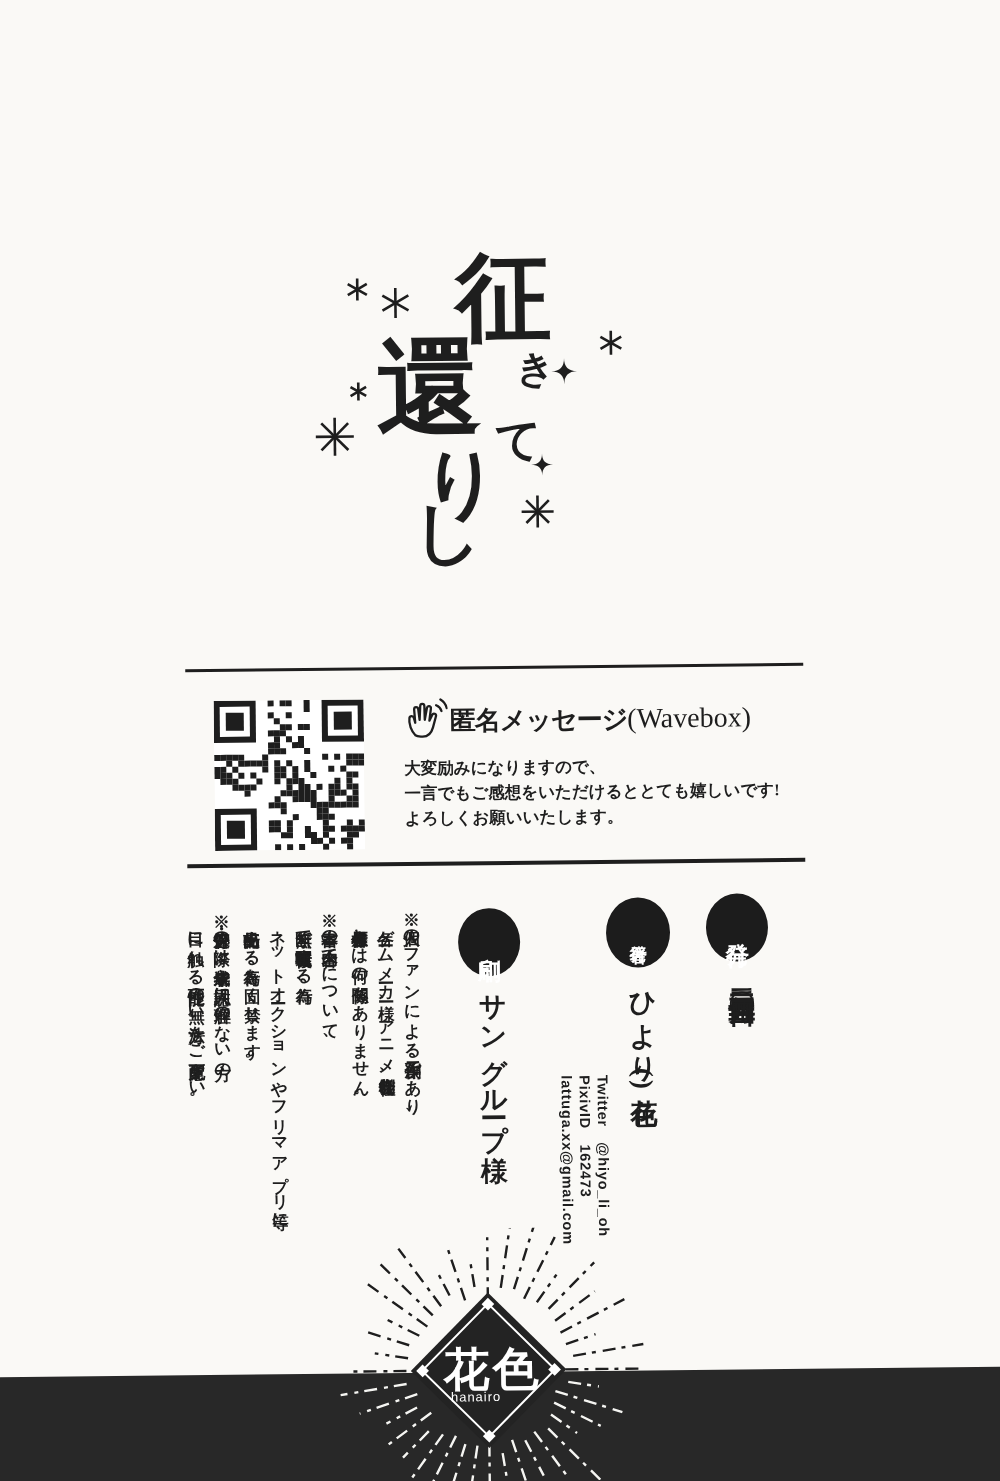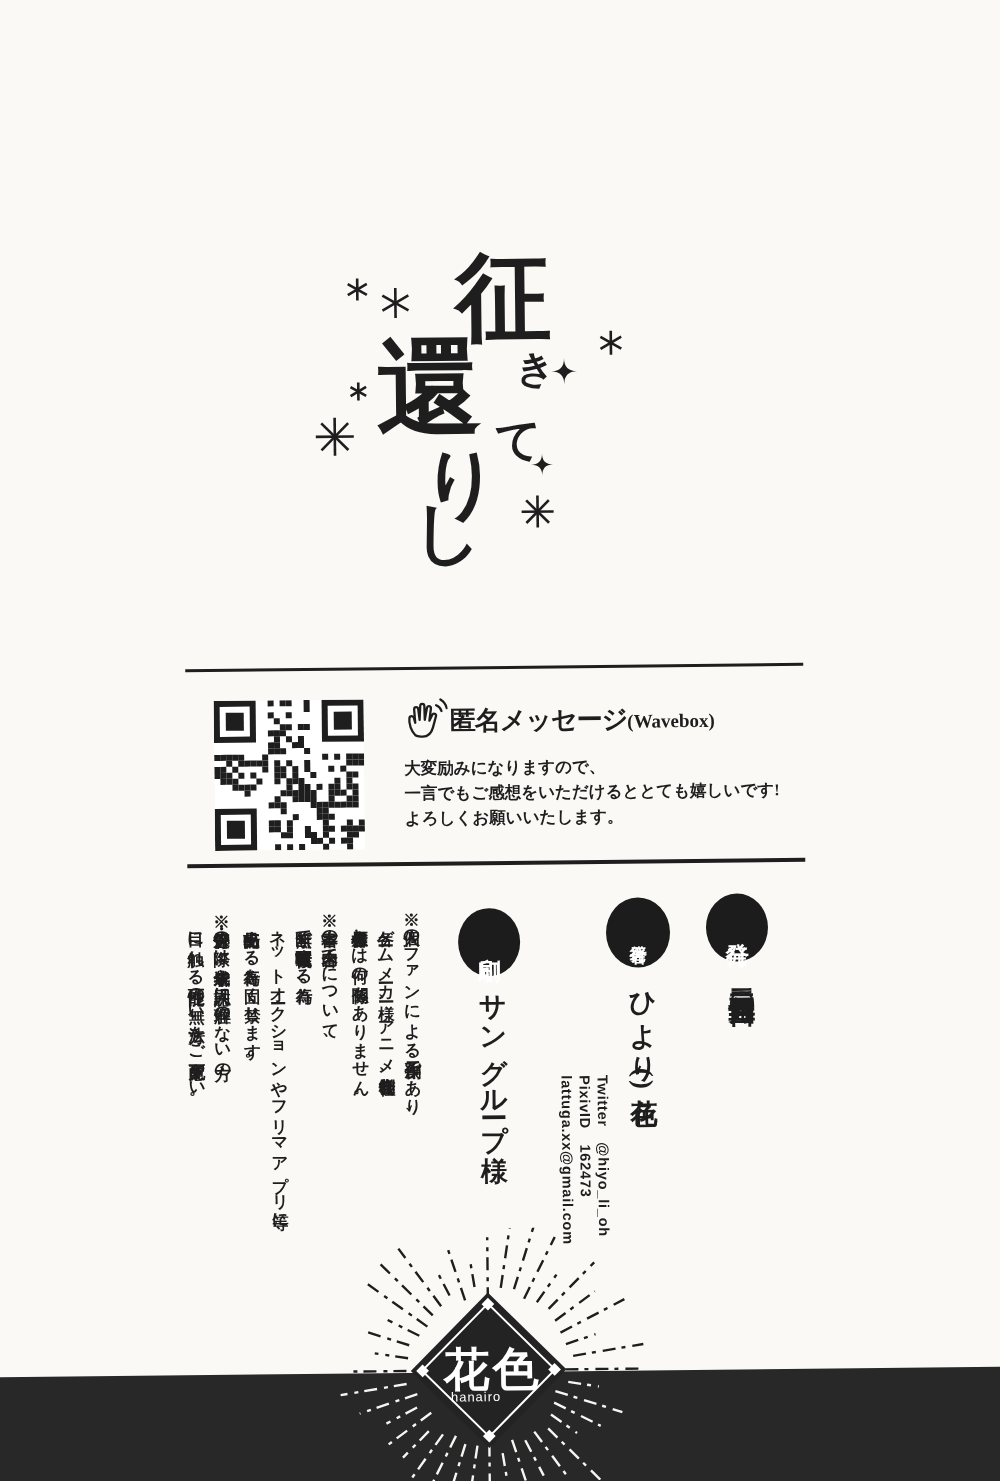--- a/index.html
+++ b/index.html
@@ -11,21 +11,21 @@
   .title-art{position:absolute;left:330px;top:235px;width:360px;height:350px;}
   .title-art .tch{position:absolute;font-weight:bold;line-height:1;letter-spacing:0;
                   font-family:"Liberation Serif","DejaVu Serif",serif;}
   .title-art svg{position:absolute;left:0;top:0;overflow:visible;}
 
   
   .rule{position:absolute;background:#1e1e1e;}
   .qr{position:absolute;left:214px;top:698px;}
   .hand{position:absolute;left:402px;top:696px;}
   .msg-head{position:absolute;left:450px;top:703px;font-size:26px;font-weight:bold;letter-spacing:-1px;white-space:nowrap;}
-  .msg-head .suffix{font-size:19px;font-weight:bold;letter-spacing:0;text-align:center;}
+  .msg-head .suffix{font-size:28px;font-weight:normal;letter-spacing:0;text-align:center;}
   .msg-body{position:absolute;left:404px;top:755px;font-size:16.5px;line-height:25px;font-weight:600;white-space:nowrap;}
 
   
   .seal{position:absolute;background:#1c1c1c;border-radius:50%;display:flex;align-items:center;justify-content:center;}
   .seal span{writing-mode:vertical-rl;color:#fff;font-weight:bold;line-height:1;letter-spacing:2px;}
   .vcol{position:absolute;writing-mode:vertical-rl;text-orientation:mixed;font-weight:bold;white-space:nowrap;}
   .contacts{position:absolute;left:608px;top:1076px;transform:rotate(90deg);transform-origin:0 0;
             font-family:"Liberation Sans","DejaVu Sans",sans-serif;font-weight:bold;
             font-size:14.5px;line-height:18px;letter-spacing:0.8px;white-space:nowrap;}
   .disclaimers{position:absolute;left:176px;top:900px;width:246px;height:480px;

